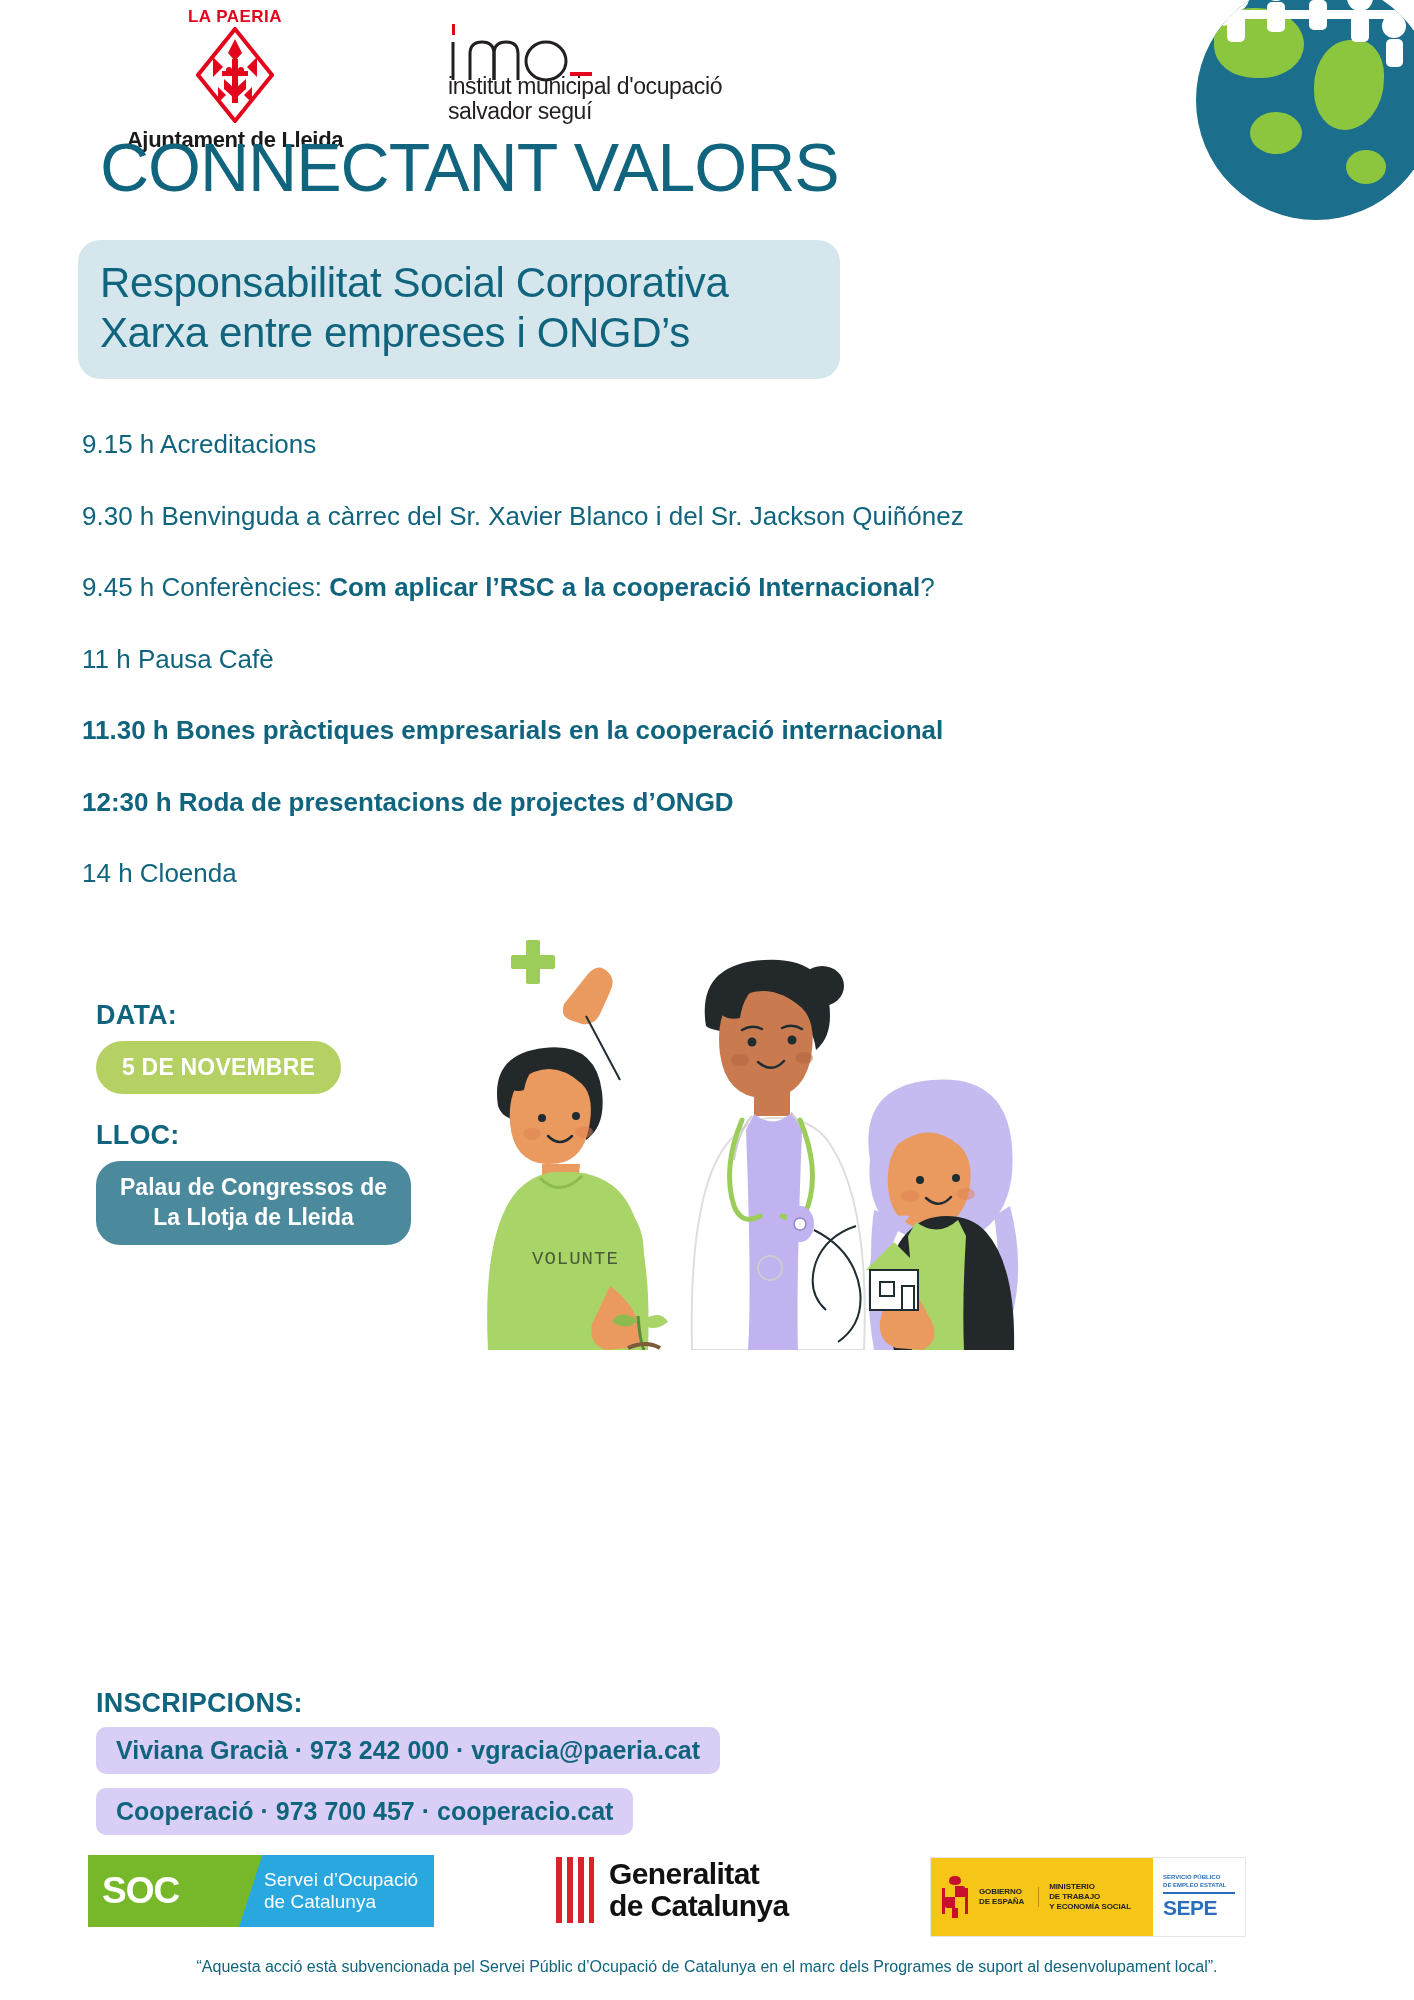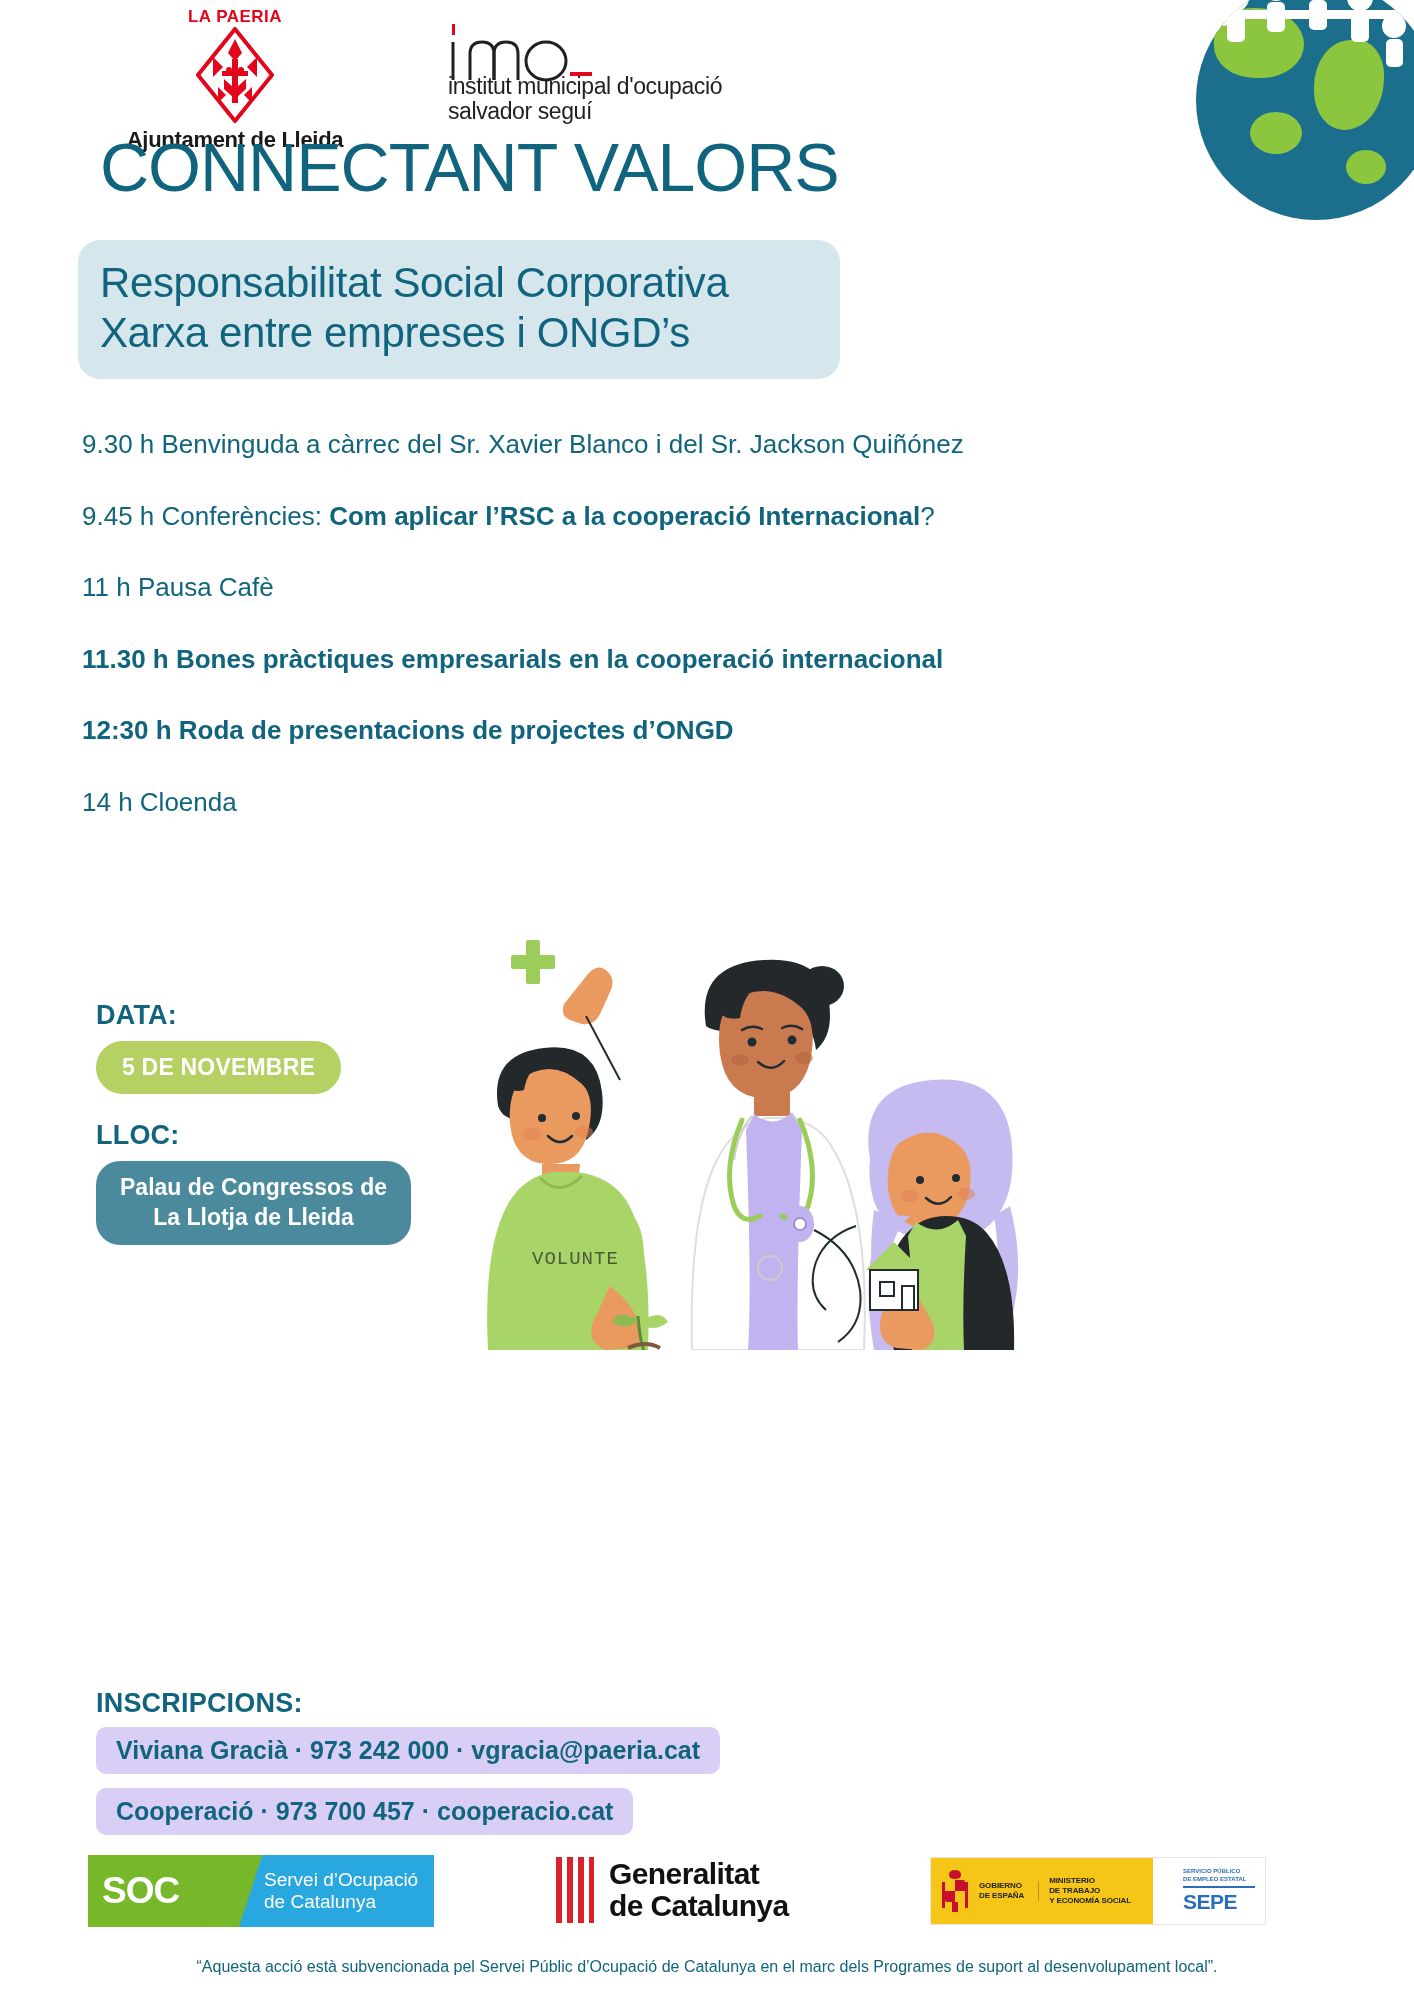--- a/index.html
+++ b/index.html
@@ -302,25 +302,24 @@
     font-weight: bold;
     color: #111;
     line-height: 1.08;
     letter-spacing: -0.6px;
   }
 
   .gob-logo {
     position: absolute;
     left: 930px;
     top: 2px;
-    height: 68px;
+    height: 80px;
     display: flex;
     align-items: stretch;
     border: 1px solid #e6e6e6;
-    gap: 20px;
   }
   .gob-yellow {
     background: #f5c518;
     display: flex;
     align-items: center;
     padding: 0 8px;
   }
   .gob-crest {
     width: 32px; height: 46px;
     margin-right: 8px;
@@ -458,20 +457,21 @@
   </div>
 
   <div class="main-title">CONNECTANT VALORS</div>
 
   <div class="subtitle-box">
     <div class="subtitle-line">Responsabilitat Social Corporativa</div>
     <div class="subtitle-line">Xarxa entre empreses i ONGD’s</div>
   </div>
 
   <div class="schedule">
+    <div class="sched-item"><span>9.15 h Acreditacions</span></div>
     <div class="sched-item"><span>9.30 h Benvinguda a càrrec del Sr. Xavier Blanco i del Sr. Jackson Quiñónez</span></div>
     <div class="sched-item"><span>9.45 h Conferències: </span><b>Com aplicar l’RSC a la cooperació Internacional</b><span>?</span></div>
     <div class="sched-item"><span>11 h Pausa Cafè</span></div>
     <div class="sched-item bold"><span>11.30 h Bones pràctiques empresarials en la cooperació internacional</span></div>
     <div class="sched-item bold"><span>12:30 h Roda de presentacions de projectes d’ONGD</span></div>
     <div class="sched-item"><span>14 h Cloenda</span></div>
   </div>
 
   <div class="illustration">
     <svg class="ill-svg" width="600" height="420" viewBox="0 0 600 420">

